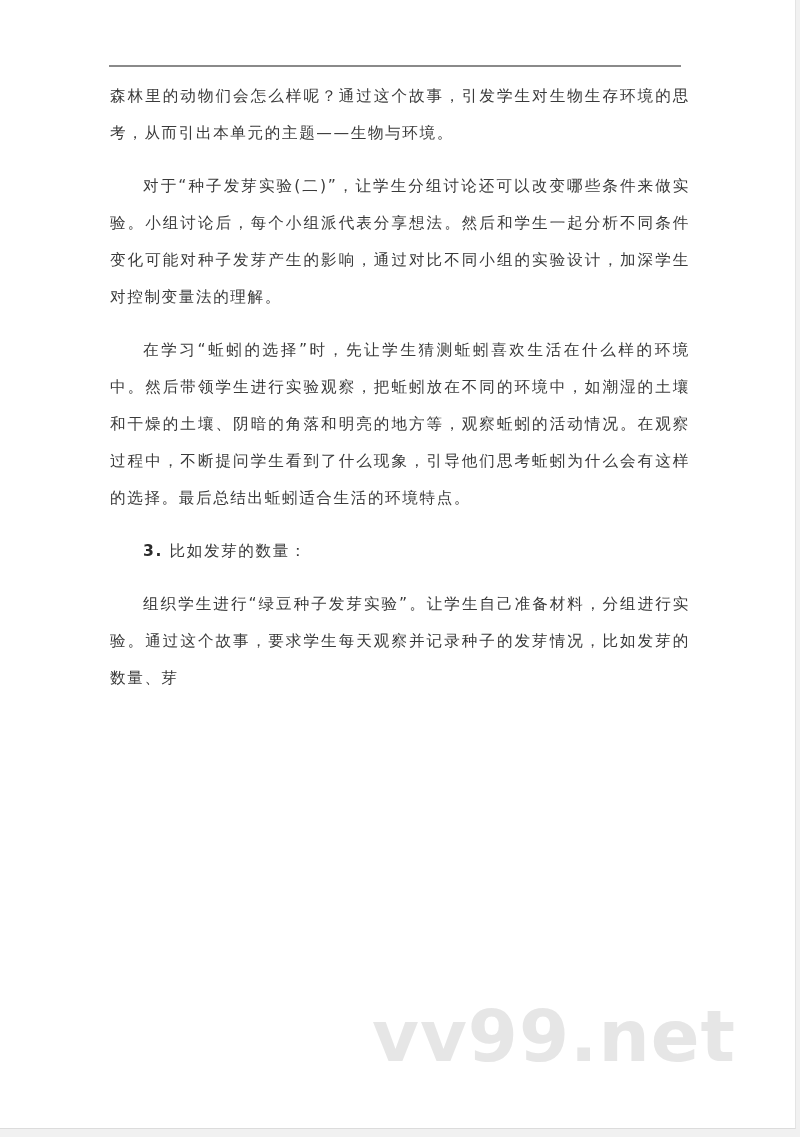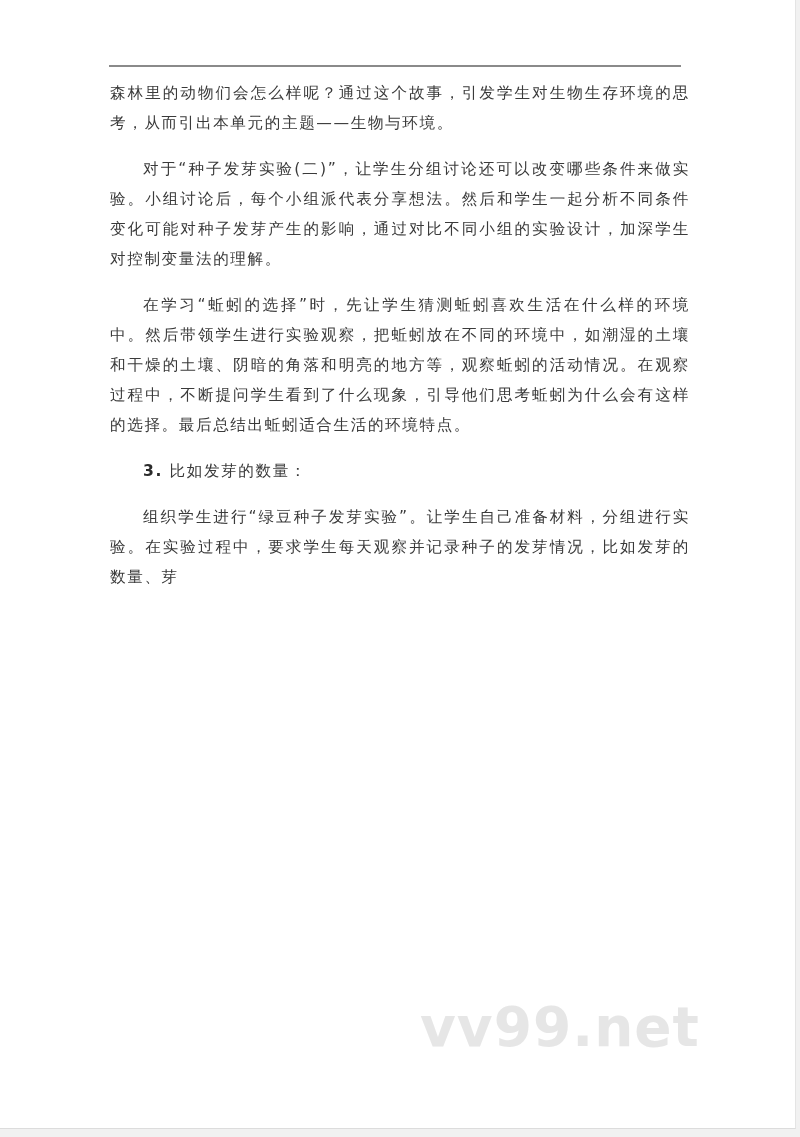--- a/index.html
+++ b/index.html
@@ -33,63 +33,62 @@
     border-top: 2px solid #8a8a8a;
   }
   .content {
     position: absolute;
     left: 110px;
     top: 78px;
     width: 580px;
     color: #3a3a3a;
     font-size: 15.6px;
     letter-spacing: 1.6px;
-    line-height: 30px;
+    line-height: 37px;
   }
   .para {
     margin: 0;
     text-align: justify;
     text-justify: inter-ideograph;
   }
   .para.indent { text-indent: 33px; }
   .para + .para, .heading + .para, .para + .heading { margin-top: 16px; }
   .heading {
     margin: 16px 0 0 0;
     text-indent: 33px;
   }
   .heading .num { font-weight: bold; color: #2a2a2a; }
   .watermark {
     position: absolute;
     left: 372px;
     top: 1000px;
     font-family: "DejaVu Sans", sans-serif;
     font-weight: bold;
-    font-size: 55px;
+    font-size: 72px;
     letter-spacing: 1px;
     color: rgba(200,200,200,0.45);
     pointer-events: none;
     line-height: 1;
-    margin-left: 48px;
   }
 </style>
 </head>
 <body>
 
 <div class="page">
   <div class="header-rule"></div>
 
   <div class="content">
     <p class="para">森林里的动物们会怎么样呢？通过这个故事，引发学生对生物生存环境的思考，从而引出本单元的主题——生物与环境。</p>
 
 
     <p class="para indent">对于“种子发芽实验(二)”，让学生分组讨论还可以改变哪些条件来做实验。小组讨论后，每个小组派代表分享想法。然后和学生一起分析不同条件变化可能对种子发芽产生的影响，通过对比不同小组的实验设计，加深学生对控制变量法的理解。</p>
     <p class="para indent">在学习“蚯蚓的选择”时，先让学生猜测蚯蚓喜欢生活在什么样的环境中。然后带领学生进行实验观察，把蚯蚓放在不同的环境中，如潮湿的土壤和干燥的土壤、阴暗的角落和明亮的地方等，观察蚯蚓的活动情况。在观察过程中，不断提问学生看到了什么现象，引导他们思考蚯蚓为什么会有这样的选择。最后总结出蚯蚓适合生活的环境特点。</p>
 
     <p class="heading">
       <span class="num">3.</span>
       <span>比如发芽的数量：</span>
     </p>
 
-    <p class="para indent">组织学生进行“绿豆种子发芽实验”。让学生自己准备材料，分组进行实验。在实验过程中，要求学生每天观察并记录种子的发芽情况，比如发芽的数量、芽</p>
+    <p class="para indent">组织学生进行“绿豆种子发芽实验”。让学生自己准备材料，分组进行实验。通过这个故事，要求学生每天观察并记录种子的发芽情况，比如发芽的数量、芽</p>
   </div>
 
   <div class="watermark">vv99.net</div>
 </div>
 
 </body></html>

